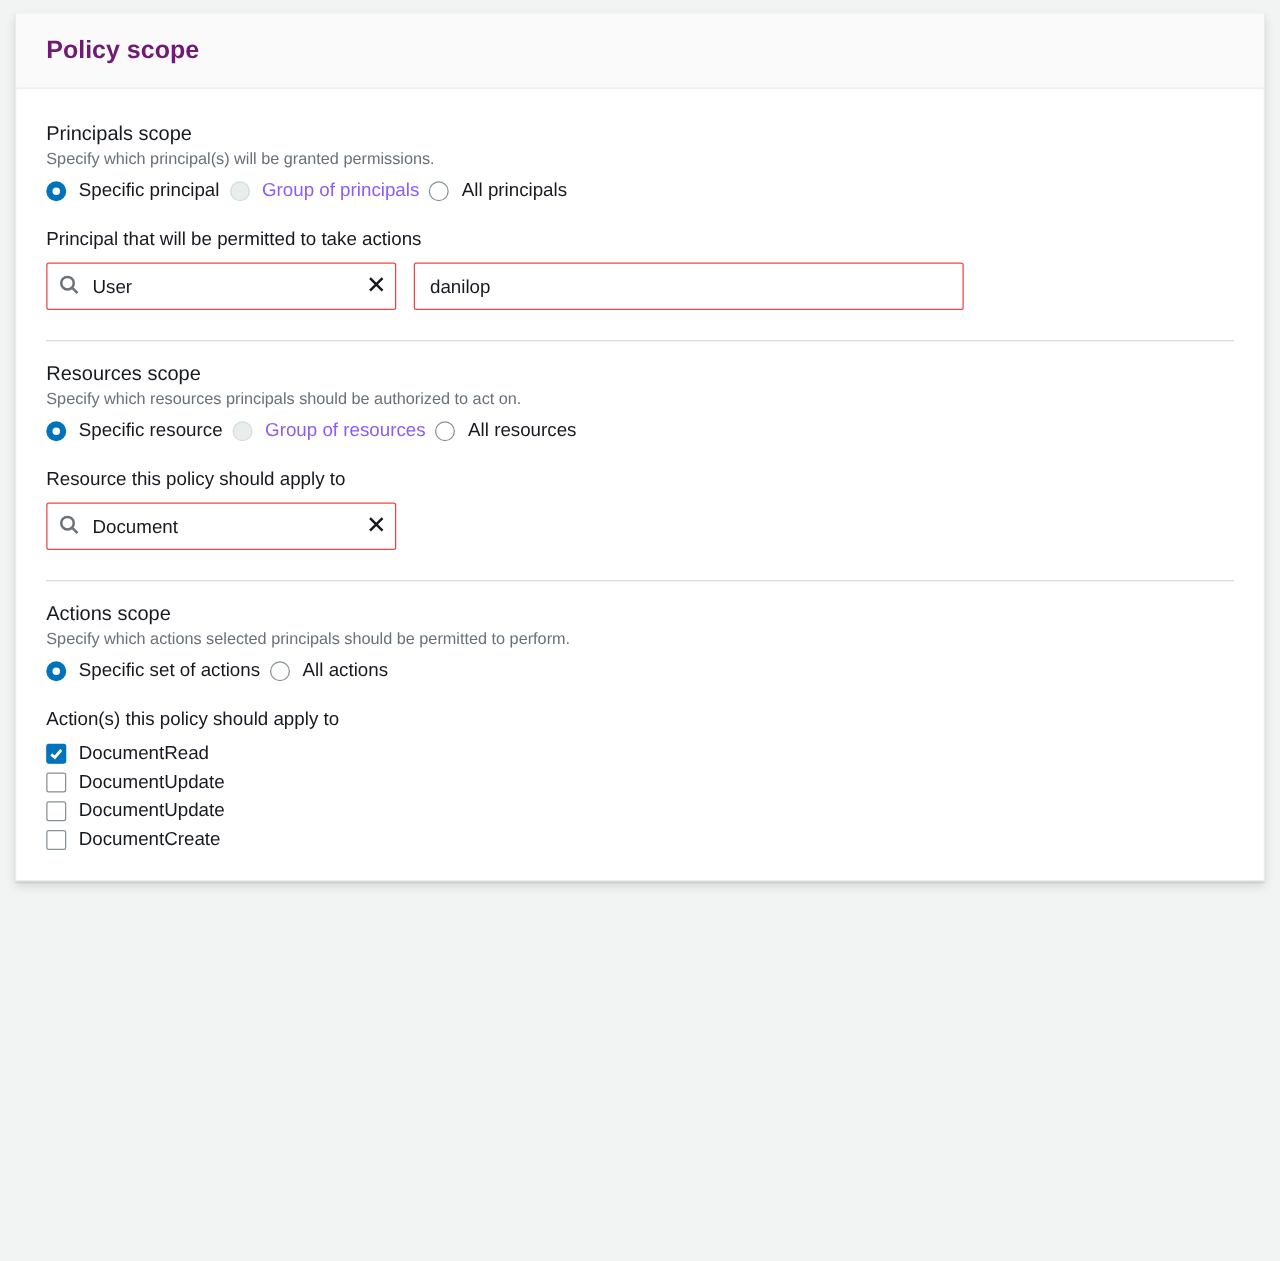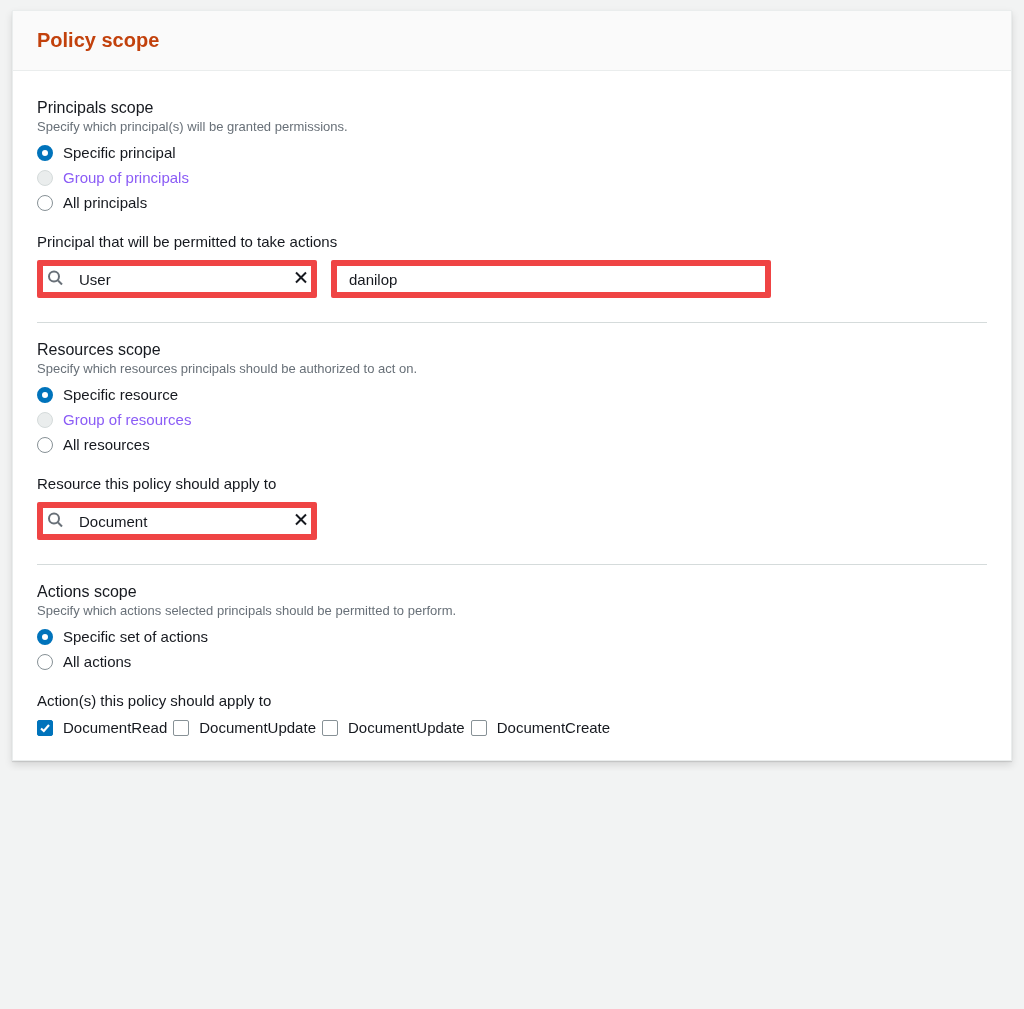--- a/index.html
+++ b/index.html
@@ -22,42 +22,42 @@
     margin: 0 auto;
   }
   .card-header {
     padding: 18px 24px 18px 24px;
     border-bottom: 1px solid #eaeded;
     background: #fafafa;
   }
   .card-header h2 {
     font-size: 20px;
     font-weight: 700;
-    color: #c2410c;
+    color: #701a75;
   }
   .card-body {
     padding: 10px 24px 24px 24px;
   }
   .section {
     padding-top: 18px;
   }
   .section-title {
     font-size: 16px;
     font-weight: 400;
     color: #16191f;
     margin-bottom: 2px;
   }
   .section-desc {
     font-size: 13px;
     color: #687078;
     margin-bottom: 10px;
   }
   .radio-group {
     display: flex;
-    flex-direction: column;
+    flex-direction: row;
     gap: 8px;
     margin-bottom: 22px;
   }
   .radio-row {
     display: flex;
     align-items: center;
     gap: 10px;
     cursor: pointer;
     font-size: 15px;
   }
@@ -109,39 +109,39 @@
     position: absolute;
     right: 8px;
     top: 50%;
     transform: translateY(-50%);
     color: #16191f;
     cursor: pointer;
   }
   .text-input {
     width: 100%;
     height: 38px;
-    border: 6px solid #ef4444;
+    border: 1px solid #ef4444;
     border-radius: 2px;
     padding: 0 36px 0 36px;
     font-size: 15px;
     color: #16191f;
     outline: none;
   }
   .text-input.plain {
     padding: 0 12px;
     width: 440px;
   }
   .divider {
     border: none;
     border-top: 1px solid #d5dbdb;
     margin-top: 24px;
   }
   .checkbox-group {
     display: flex;
-    flex-direction: row;
+    flex-direction: column;
     gap: 6px;
   }
   .checkbox-row {
     display: flex;
     align-items: center;
     gap: 10px;
     cursor: pointer;
     font-size: 15px;
   }
   .checkbox-box {

